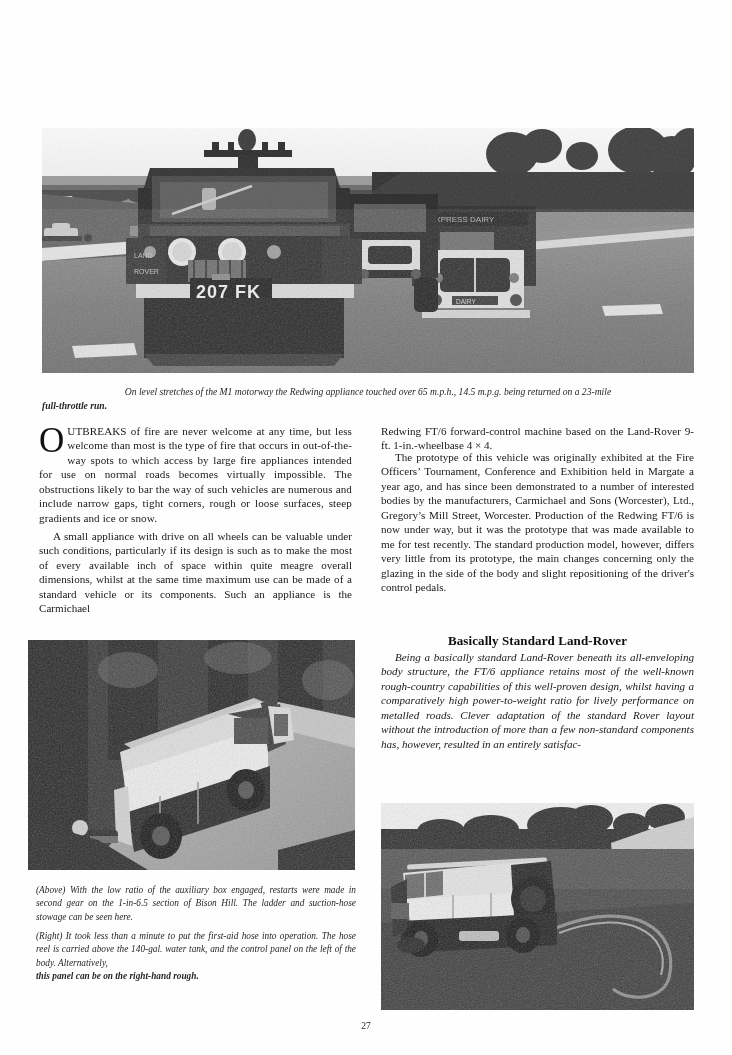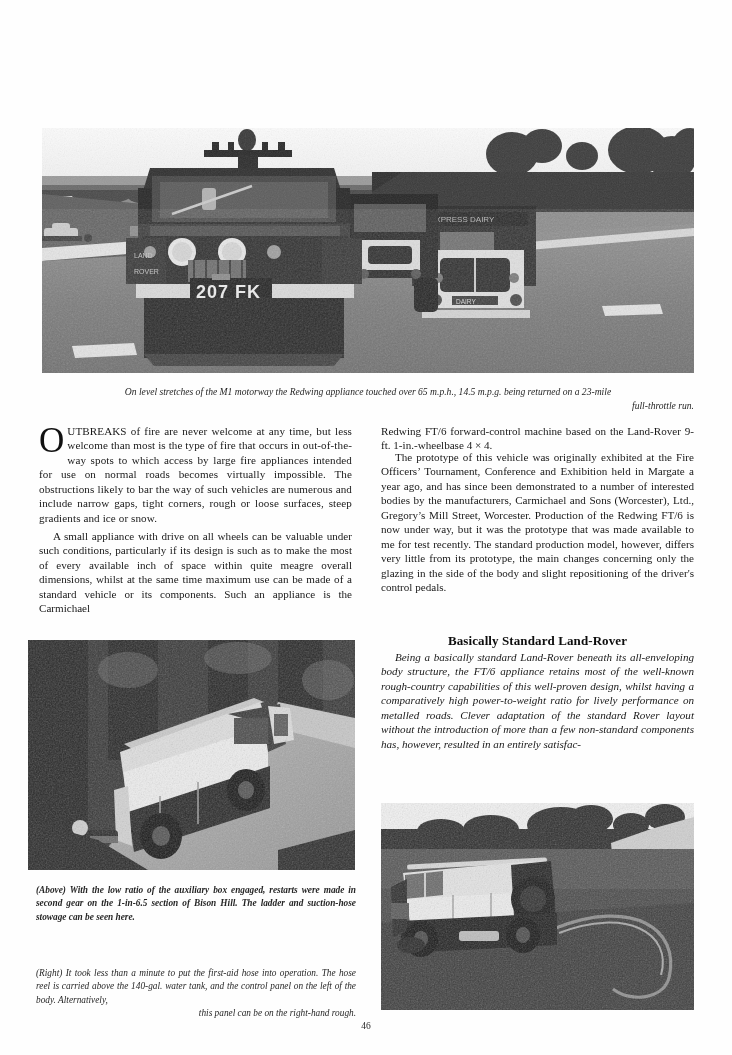--- a/index.html
+++ b/index.html
@@ -41,30 +41,28 @@
   }
   #caption-motorway {
     left: 42px; top: 385px; width: 652px;
     font-size: 9.6px;
   }
   #caption-above {
     left: 36px; top: 884px; width: 320px;
     text-align: justify;
     font-size: 9.3px;
     line-height: 1.45;
-    font-weight: bold;
   }
   #caption-right {
     left: 36px; top: 930px; width: 320px;
     text-align: justify;
     font-size: 9.3px;
     line-height: 1.45;
-    margin-top: 37px;
-  }
-  .caption .lastline { text-align: right; display: block; }
+  }
+  .caption .lastline { text-align: left; display: block; font-weight: bold; }
 
   
   .col {
     position: absolute;
     width: 313px;
     font-size: 11.1px;
     line-height: 1.305;
     text-align: justify;
     text-justify: inter-word;
     color: #181818;
@@ -464,15 +462,15 @@
         <ellipse cx="142" cy="132" rx="17" ry="18" fill="#1a1a1a"></ellipse>
         <ellipse cx="142" cy="132" rx="7" ry="8" fill="#4d4d4d"></ellipse>
 
         <rect x="78" y="128" width="40" height="10" rx="3" fill="#bdbdbd"></rect>
         <ellipse cx="30" cy="142" rx="14" ry="8" fill="#2a2a2a"></ellipse>
       </g>
       <rect x="0" y="0" width="313" height="207" filter="url(#noiseD)" opacity="0.62"></rect>
     </svg>
   </div>
 
-  <div id="page-number">46</div>
+  <div id="page-number">27</div>
 
 </div>
 
 </body></html>

